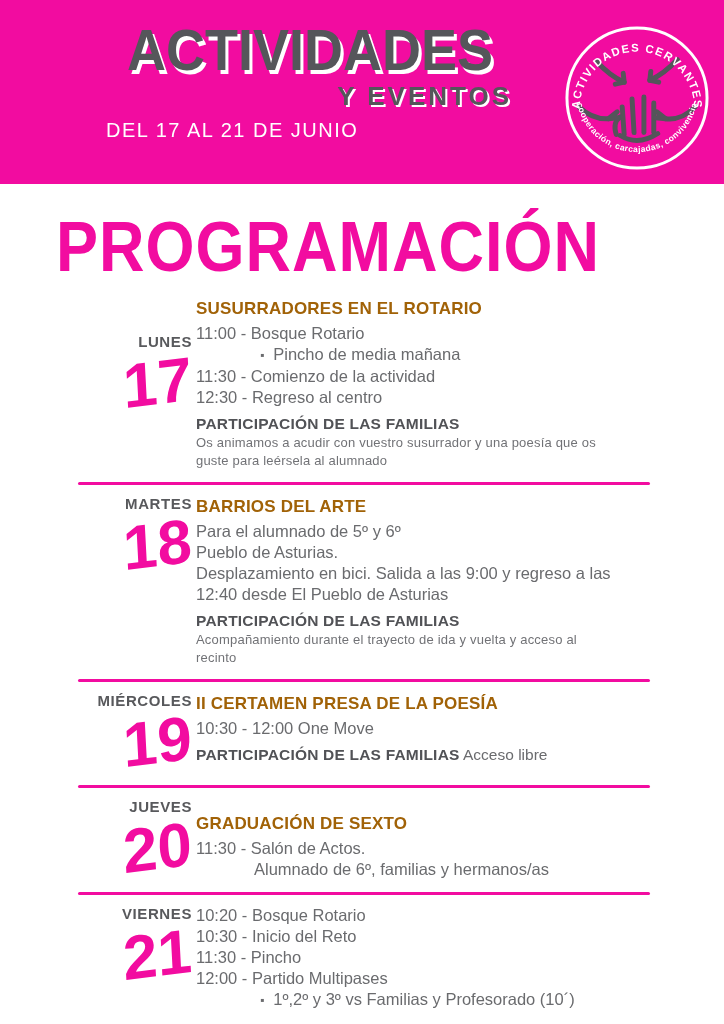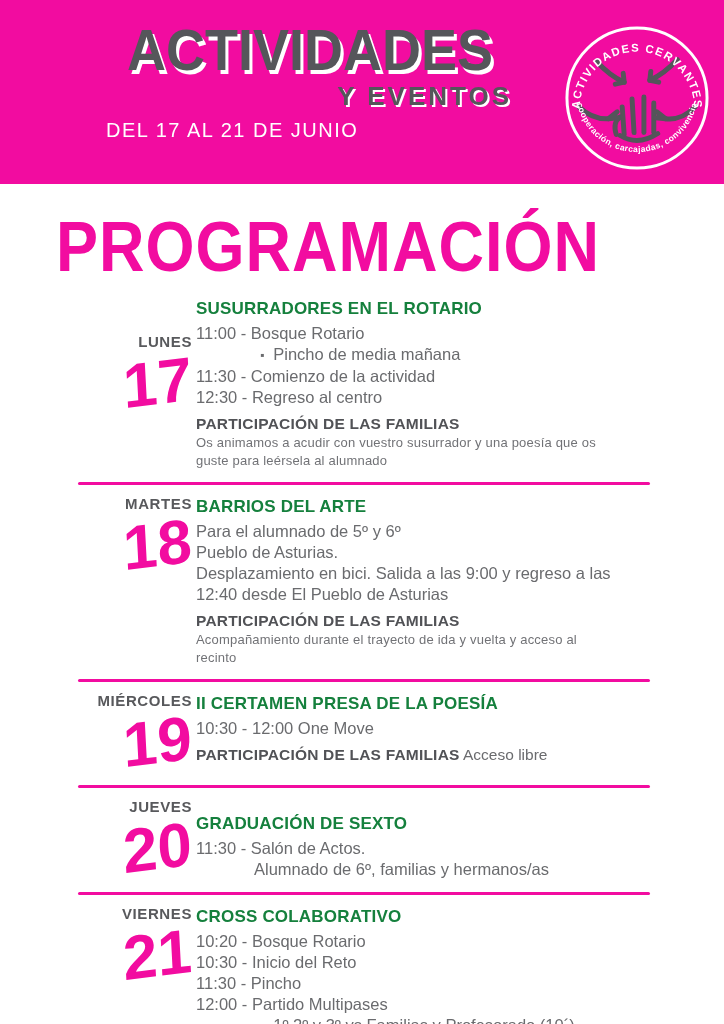--- a/index.html
+++ b/index.html
@@ -41,21 +41,21 @@
   .row{display:flex;padding:10px 36px 12px 40px;align-items:flex-start}
   .row-0 .day{padding-top:36px}
   .row-3 .etitle{padding-top:14px}
   .day{width:152px;flex:none;text-align:right}
   .dlabel{font-size:15px;font-weight:bold;color:#58595c;letter-spacing:0.6px}
   .dnum{
     color:var(--pink);font-size:62px;font-weight:900;line-height:62px;margin-top:2px;
     display:inline-block;transform:rotate(-7deg) skewX(-4deg);
   }
   .content{flex:1;max-width:450px;padding-left:4px}
-  .etitle{font-size:17px;font-weight:bold;color:#15803d;line-height:23px;margin-bottom:3px;letter-spacing:0.2px}
+  .etitle{font-size:17px;font-weight:bold;color:#a16207;line-height:23px;margin-bottom:3px;letter-spacing:0.2px}
   .line{font-size:16.5px;color:var(--gray);line-height:21px}
   .bullet{padding-left:64px}
   .bullet::before{content:"▪";margin-right:9px;font-size:12px;vertical-align:1px}
   .indent{padding-left:58px}
   .sub{font-size:15.5px;font-weight:bold;color:#515256;margin-top:6px;line-height:20px;letter-spacing:0.2px}
   .sub .subsuffix{font-weight:normal;color:var(--gray);font-size:15.5px;letter-spacing:0}
   .note{font-size:13px;color:var(--note);line-height:18px;max-width:420px;letter-spacing:0.2px}
   .sep{height:3px;background:var(--pink);margin:0 74px 0 78px;border-radius:2px}
 </style>
 </head>
@@ -139,21 +139,20 @@
         <div class="content">
           <div class="etitle">GRADUACIÓN DE SEXTO</div>
           <div class="line">11:30 - Salón de Actos.</div>
           <div class="line indent">Alumnado de 6º, familias y hermanos/as</div>
         </div>
       </div>
       <div class="sep"></div>
       <div class="row row-4">
         <div class="day"><div class="dlabel">VIERNES</div><div class="dnum">21</div></div>
         <div class="content">
-          <div class="etitle">CROSS COLABORATIVO</div>
           <div class="line">10:20 - Bosque Rotario</div>
           <div class="line">10:30 - Inicio del Reto</div>
           <div class="line">11:30 - Pincho</div>
           <div class="line">12:00 - Partido Multipases</div>
           <div class="line bullet">1º,2º y 3º vs Familias y Profesorado (10´)</div>
         </div>
       </div>
     </main>
 
 </div>

